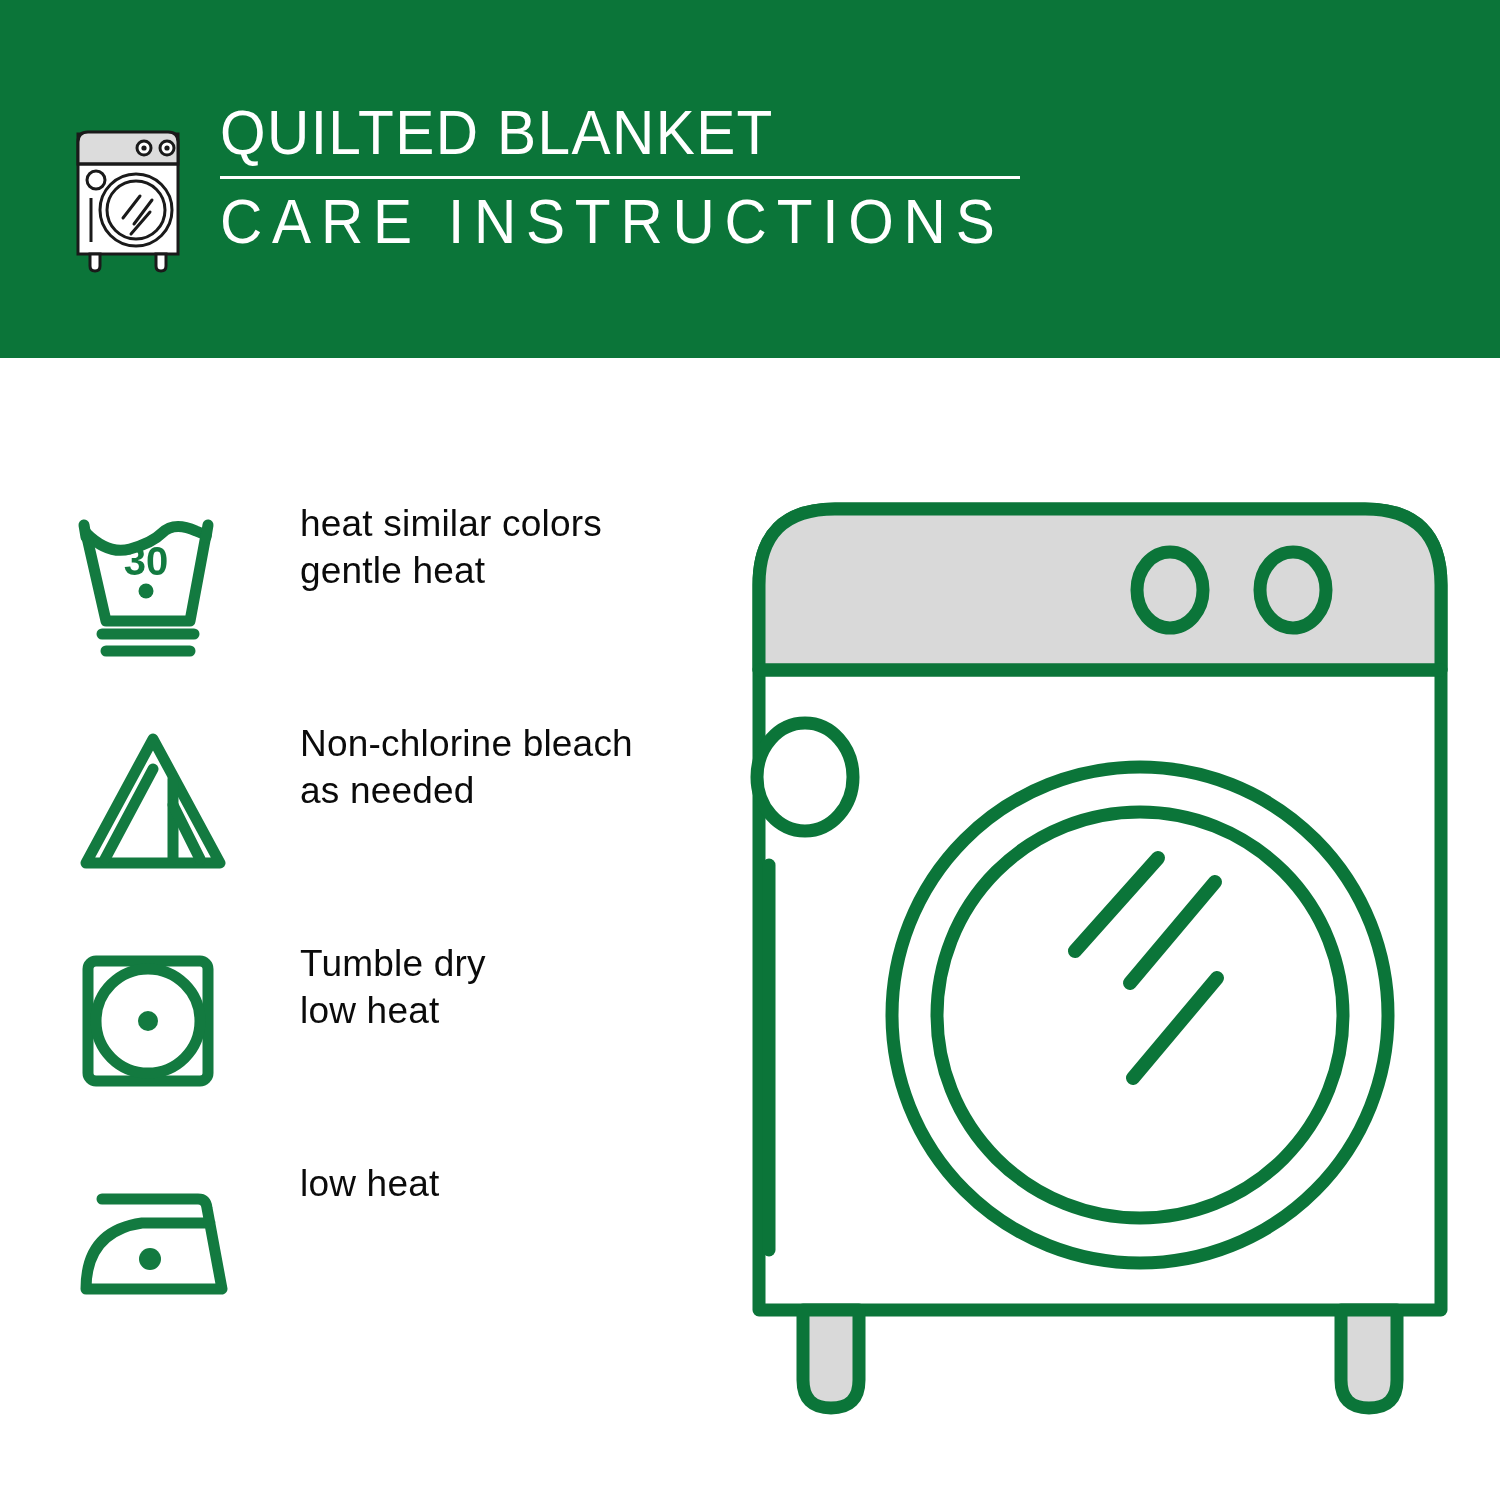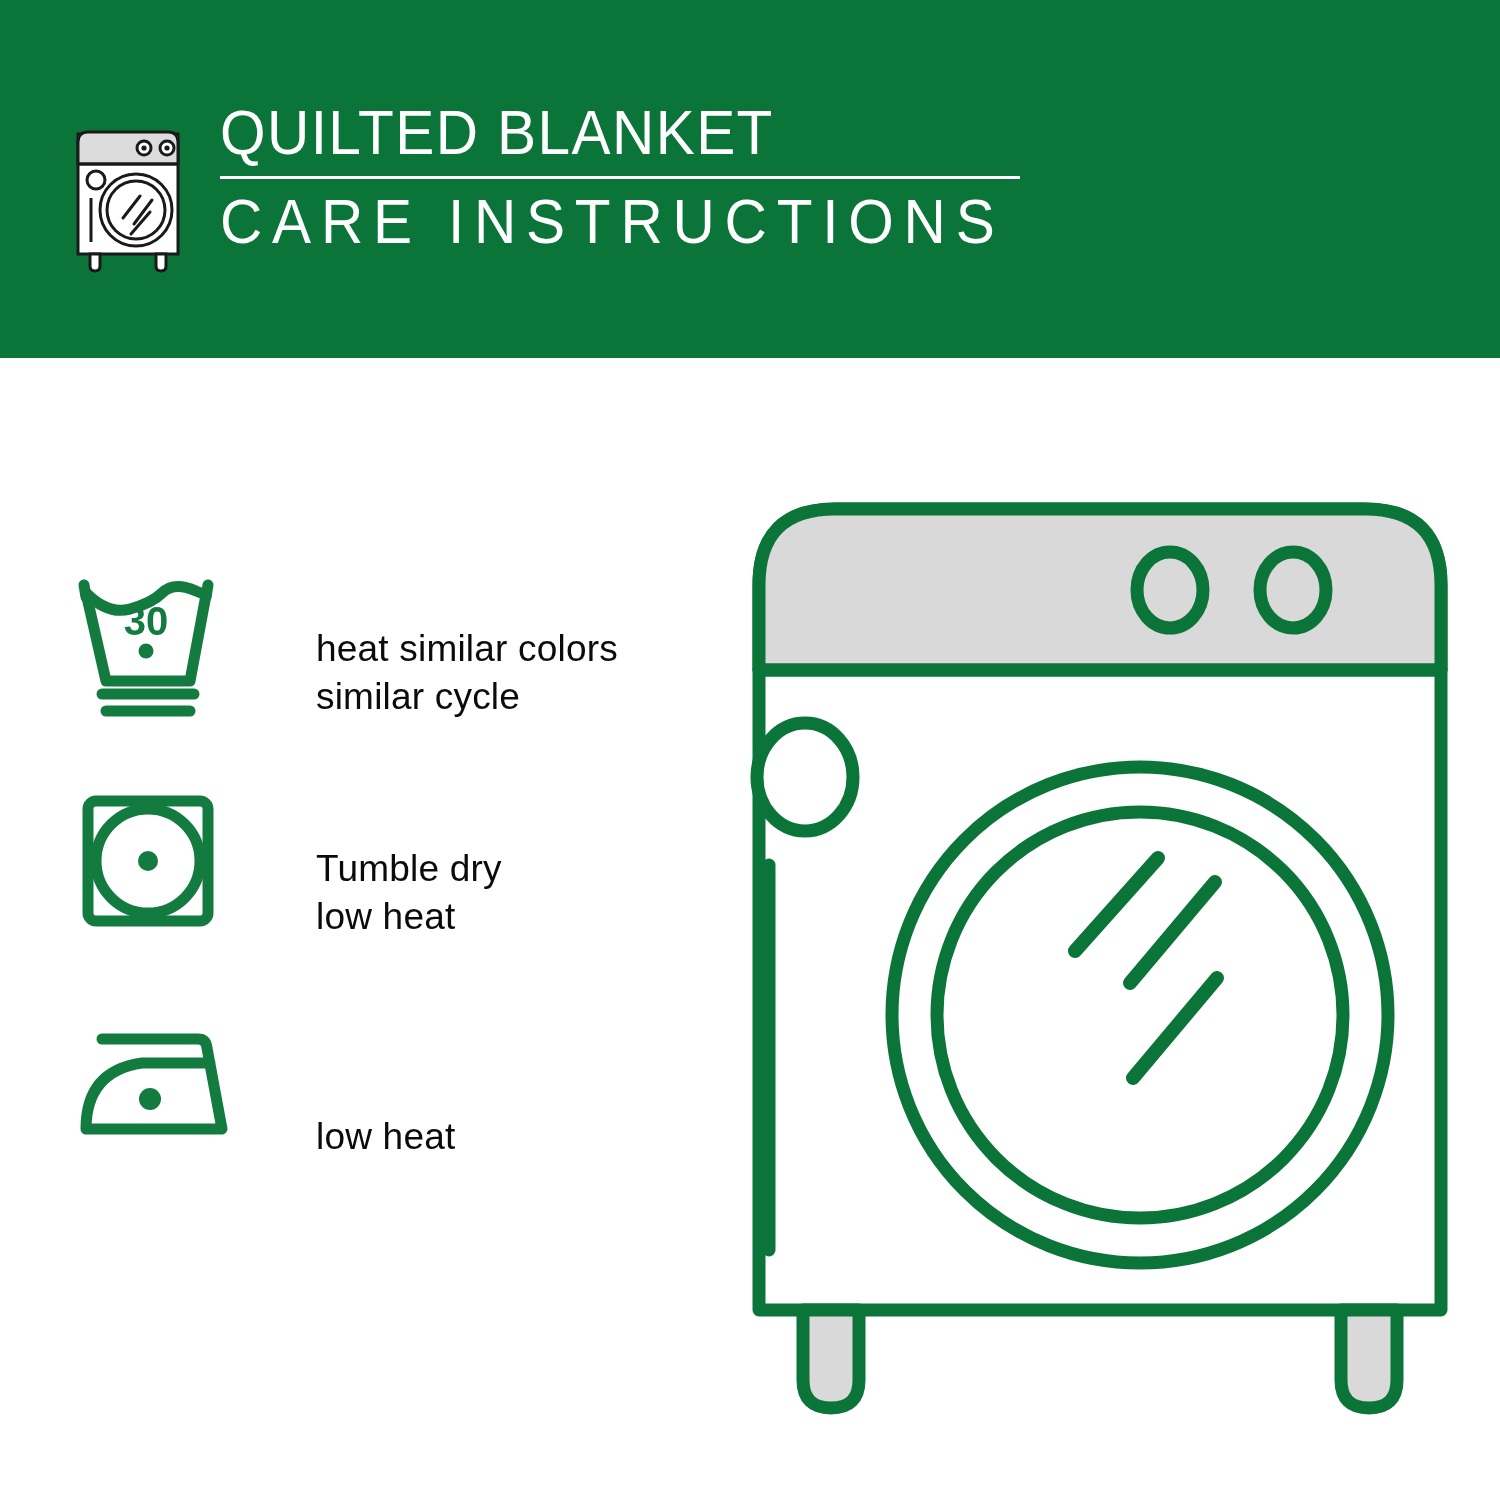--- a/index.html
+++ b/index.html
@@ -73,23 +73,22 @@
 
   
   .care-list {
     position: absolute;
     left: 70px;
     top: 500px;
     width: 640px;
   }
   .care-row {
     display: flex;
-    align-items: flex-end;
+    align-items: flex-start;
     height: 220px;
-    gap: 16px;
   }
   .care-icon {
     flex: 0 0 auto;
     width: 175px;
     height: 160px;
     display: flex;
     align-items: center;
     justify-content: flex-start;
   }
   .care-text {
@@ -165,24 +164,40 @@
 
           <path d="M32 131 L124 131"></path>
           <path d="M36 148 L120 148"></path>
         </g>
         <text x="76" y="72" font-family="Liberation Sans, sans-serif" font-size="40" font-weight="bold" fill="#137a40" text-anchor="middle">30</text>
         <circle cx="76" cy="88" r="7.5" fill="#137a40"></circle>
       </svg>
     </div>
     <div class="care-text">
       <div>heat similar colors</div>
-      <div>similar cycle</div>
-    </div>
-  </div>
-
+      <div>gentle heat</div>
+    </div>
+  </div>
+
+  <div class="care-row">
+    <div class="care-icon">
+      <svg viewBox="0 0 175 155" width="175" height="155">
+        <g fill="none" stroke="#137a40" stroke-width="11" stroke-linecap="round" stroke-linejoin="round">
+          <path d="M83 16 L150 140 L16 140 Z"></path>
+          <path d="M83 46 L35 136"></path>
+          <path d="M103 56 L103 136"></path>
+          <path d="M103 82 L130 136"></path>
+        </g>
+      </svg>
+    </div>
+    <div class="care-text">
+      <div>Non-chlorine bleach</div>
+      <div>as needed</div>
+    </div>
+  </div>
 
   <div class="care-row">
     <div class="care-icon">
       <svg viewBox="0 0 175 155" width="175" height="155">
         <g fill="none" stroke="#137a40" stroke-width="11" stroke-linejoin="round">
           <rect x="18" y="18" width="120" height="120" rx="8"></rect>
           <circle cx="78" cy="78" r="52"></circle>
         </g>
         <circle cx="78" cy="78" r="10" fill="#137a40"></circle>
       </svg>

